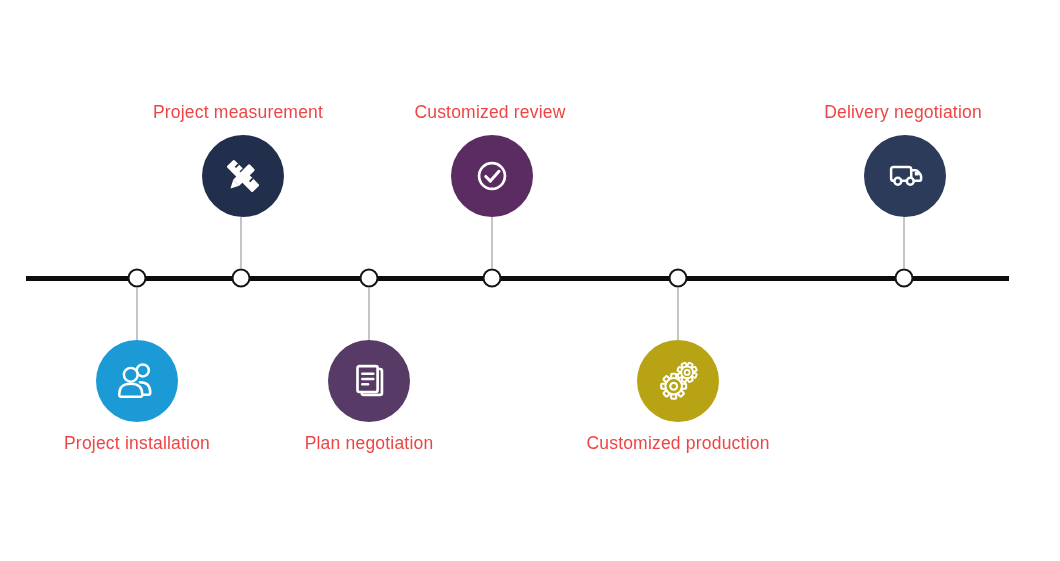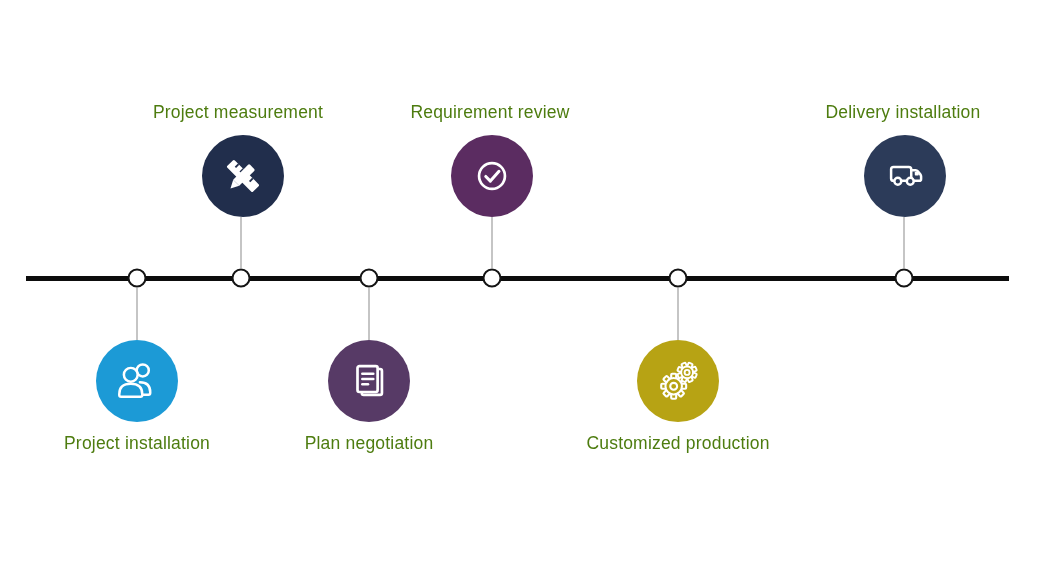--- a/index.html
+++ b/index.html
@@ -12,21 +12,21 @@
     position:absolute;width:15px;height:15px;border:2.5px solid #141414;border-radius:50%;
     background:#ffffff;transform:translate(-50%,-50%);box-sizing:content-box;
   }
   .connector{position:absolute;width:1px;background:#8c8c8c;transform:translateX(-50%);}
   .bubble{
     position:absolute;width:82px;height:82px;border-radius:50%;
     transform:translate(-50%,-50%);display:flex;align-items:center;justify-content:center;
   }
   .step-label{
     position:absolute;transform:translateX(-50%);font-size:17.5px;line-height:1.2;
-    color:#4d7c0f;white-space:nowrap;letter-spacing:0.2px;
+    color:#ef4444;white-space:nowrap;letter-spacing:0.2px;
   }
   svg{display:block;}
 </style>
 </head>
 <body>
 
 <div class="canvas">
 
   <div class="tl-line"></div>
 
@@ -92,21 +92,21 @@
     <div class="connector" style="left:492px;top:217px;height:51px;"></div>
     <div class="node" style="left:492px;top:278px;"></div>
     <div class="bubble" style="left: 492px; top: 176px; background: rgb(91, 44, 97); --c: #5b2c61;">
       <span>
         <svg viewBox="0 0 48 48" width="46" height="46">
           <circle cx="24" cy="24" r="13.5" fill="none" stroke="#fff" stroke-width="2.8"></circle>
           <path d="M17.5 24.5 l 4.8 4.8 l 9 -10.2" fill="none" stroke="#fff" stroke-width="3.2" stroke-linecap="round" stroke-linejoin="round"></path>
         </svg>
       </span>
     </div>
-    <div class="step-label" style="left:490px;top:102px;">Requirement review</div>
+    <div class="step-label" style="left:490px;top:102px;">Customized review</div>
   </div>
 
   <div>
     <div class="connector" style="left:678px;top:288px;height:52px;"></div>
     <div class="node" style="left:678px;top:278px;"></div>
     <div class="bubble" style="left: 678px; top: 381px; background: rgb(183, 163, 20); --c: #b7a314;">
       <span>
         <svg viewBox="0 0 48 48" width="46" height="46">
 
           <g>
@@ -179,16 +179,16 @@
       <span>
         <svg viewBox="0 0 48 48" width="46" height="46">
           <rect x="9.5" y="14.5" width="21" height="14.5" rx="2.5" fill="none" stroke="#fff" stroke-width="2.6"></rect>
           <path d="M30.5 18 h 4.6 q 1.4 0 2.3 1.1 l 2.6 3.2 q 0.8 1 0.8 2.3 v 2.4 q 0 2 -2 2 h -8.3" fill="none" stroke="#fff" stroke-width="2.6"></path>
           <rect x="34.2" y="19.6" width="4.2" height="4" rx="0.8" fill="#fff"></rect>
           <circle cx="16.5" cy="29.5" r="3.6" fill="var(--c)" stroke="#fff" stroke-width="2.6"></circle>
           <circle cx="29.5" cy="29.5" r="3.6" fill="var(--c)" stroke="#fff" stroke-width="2.6"></circle>
         </svg>
       </span>
     </div>
-    <div class="step-label" style="left:903px;top:102px;">Delivery installation</div>
+    <div class="step-label" style="left:903px;top:102px;">Delivery negotiation</div>
   </div>
 
 </div>
 
 </body></html>

